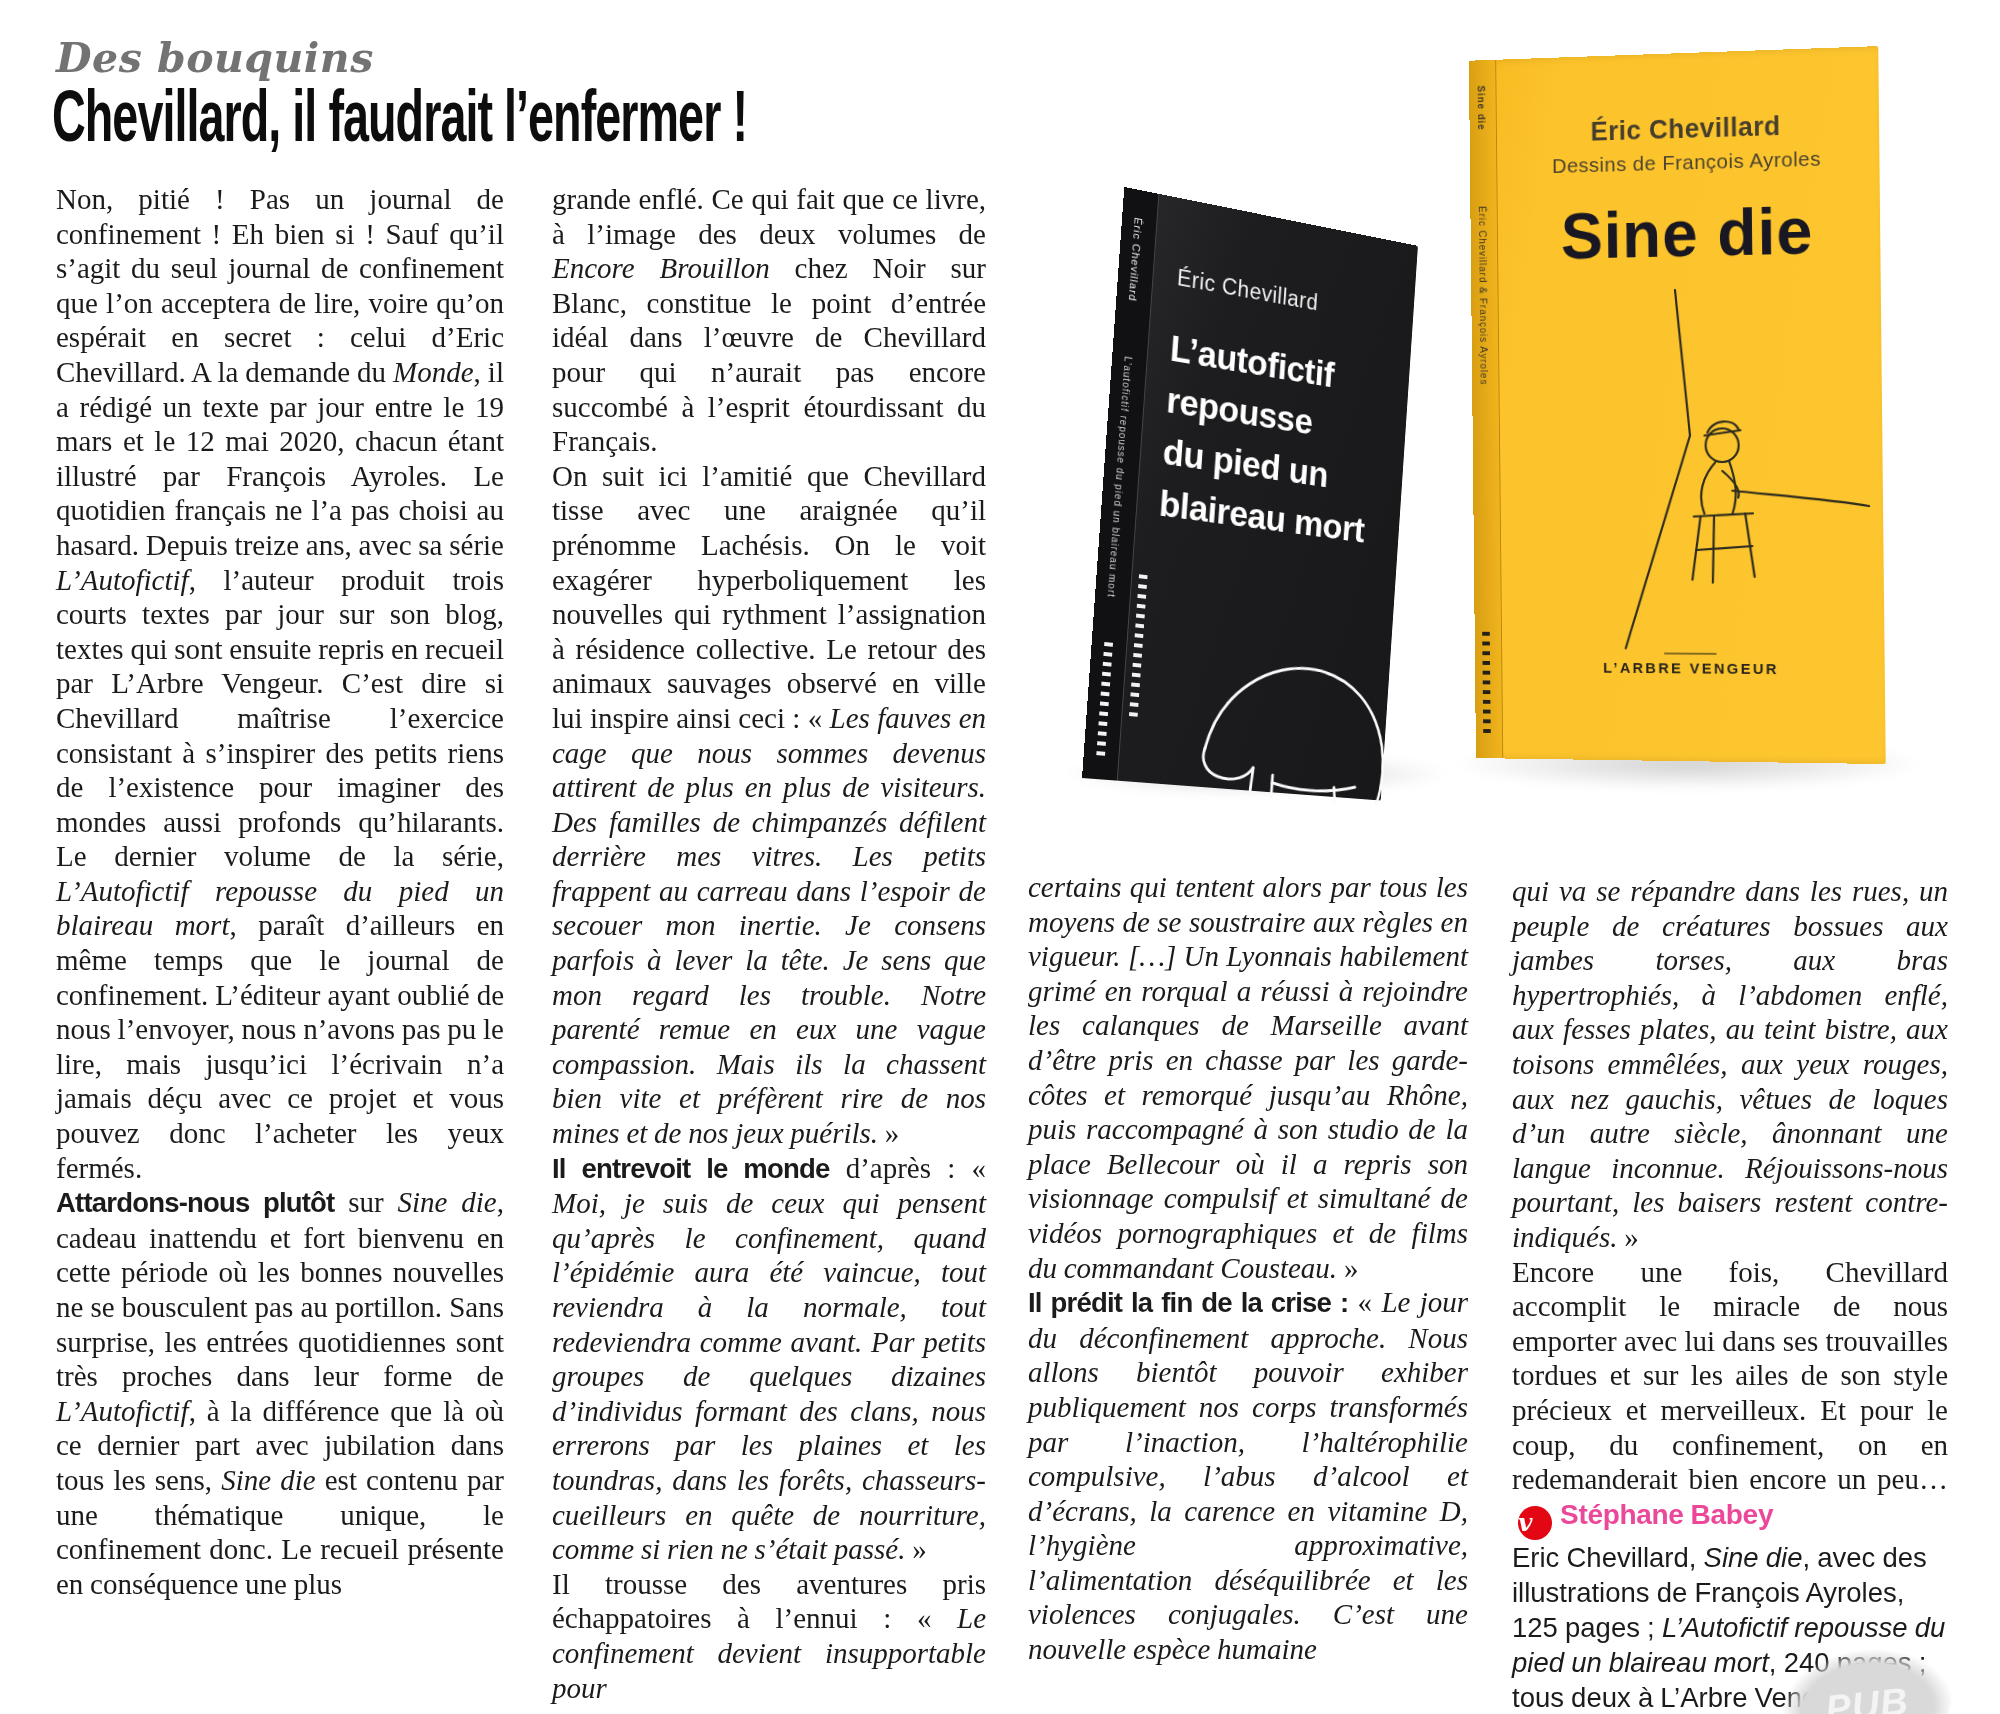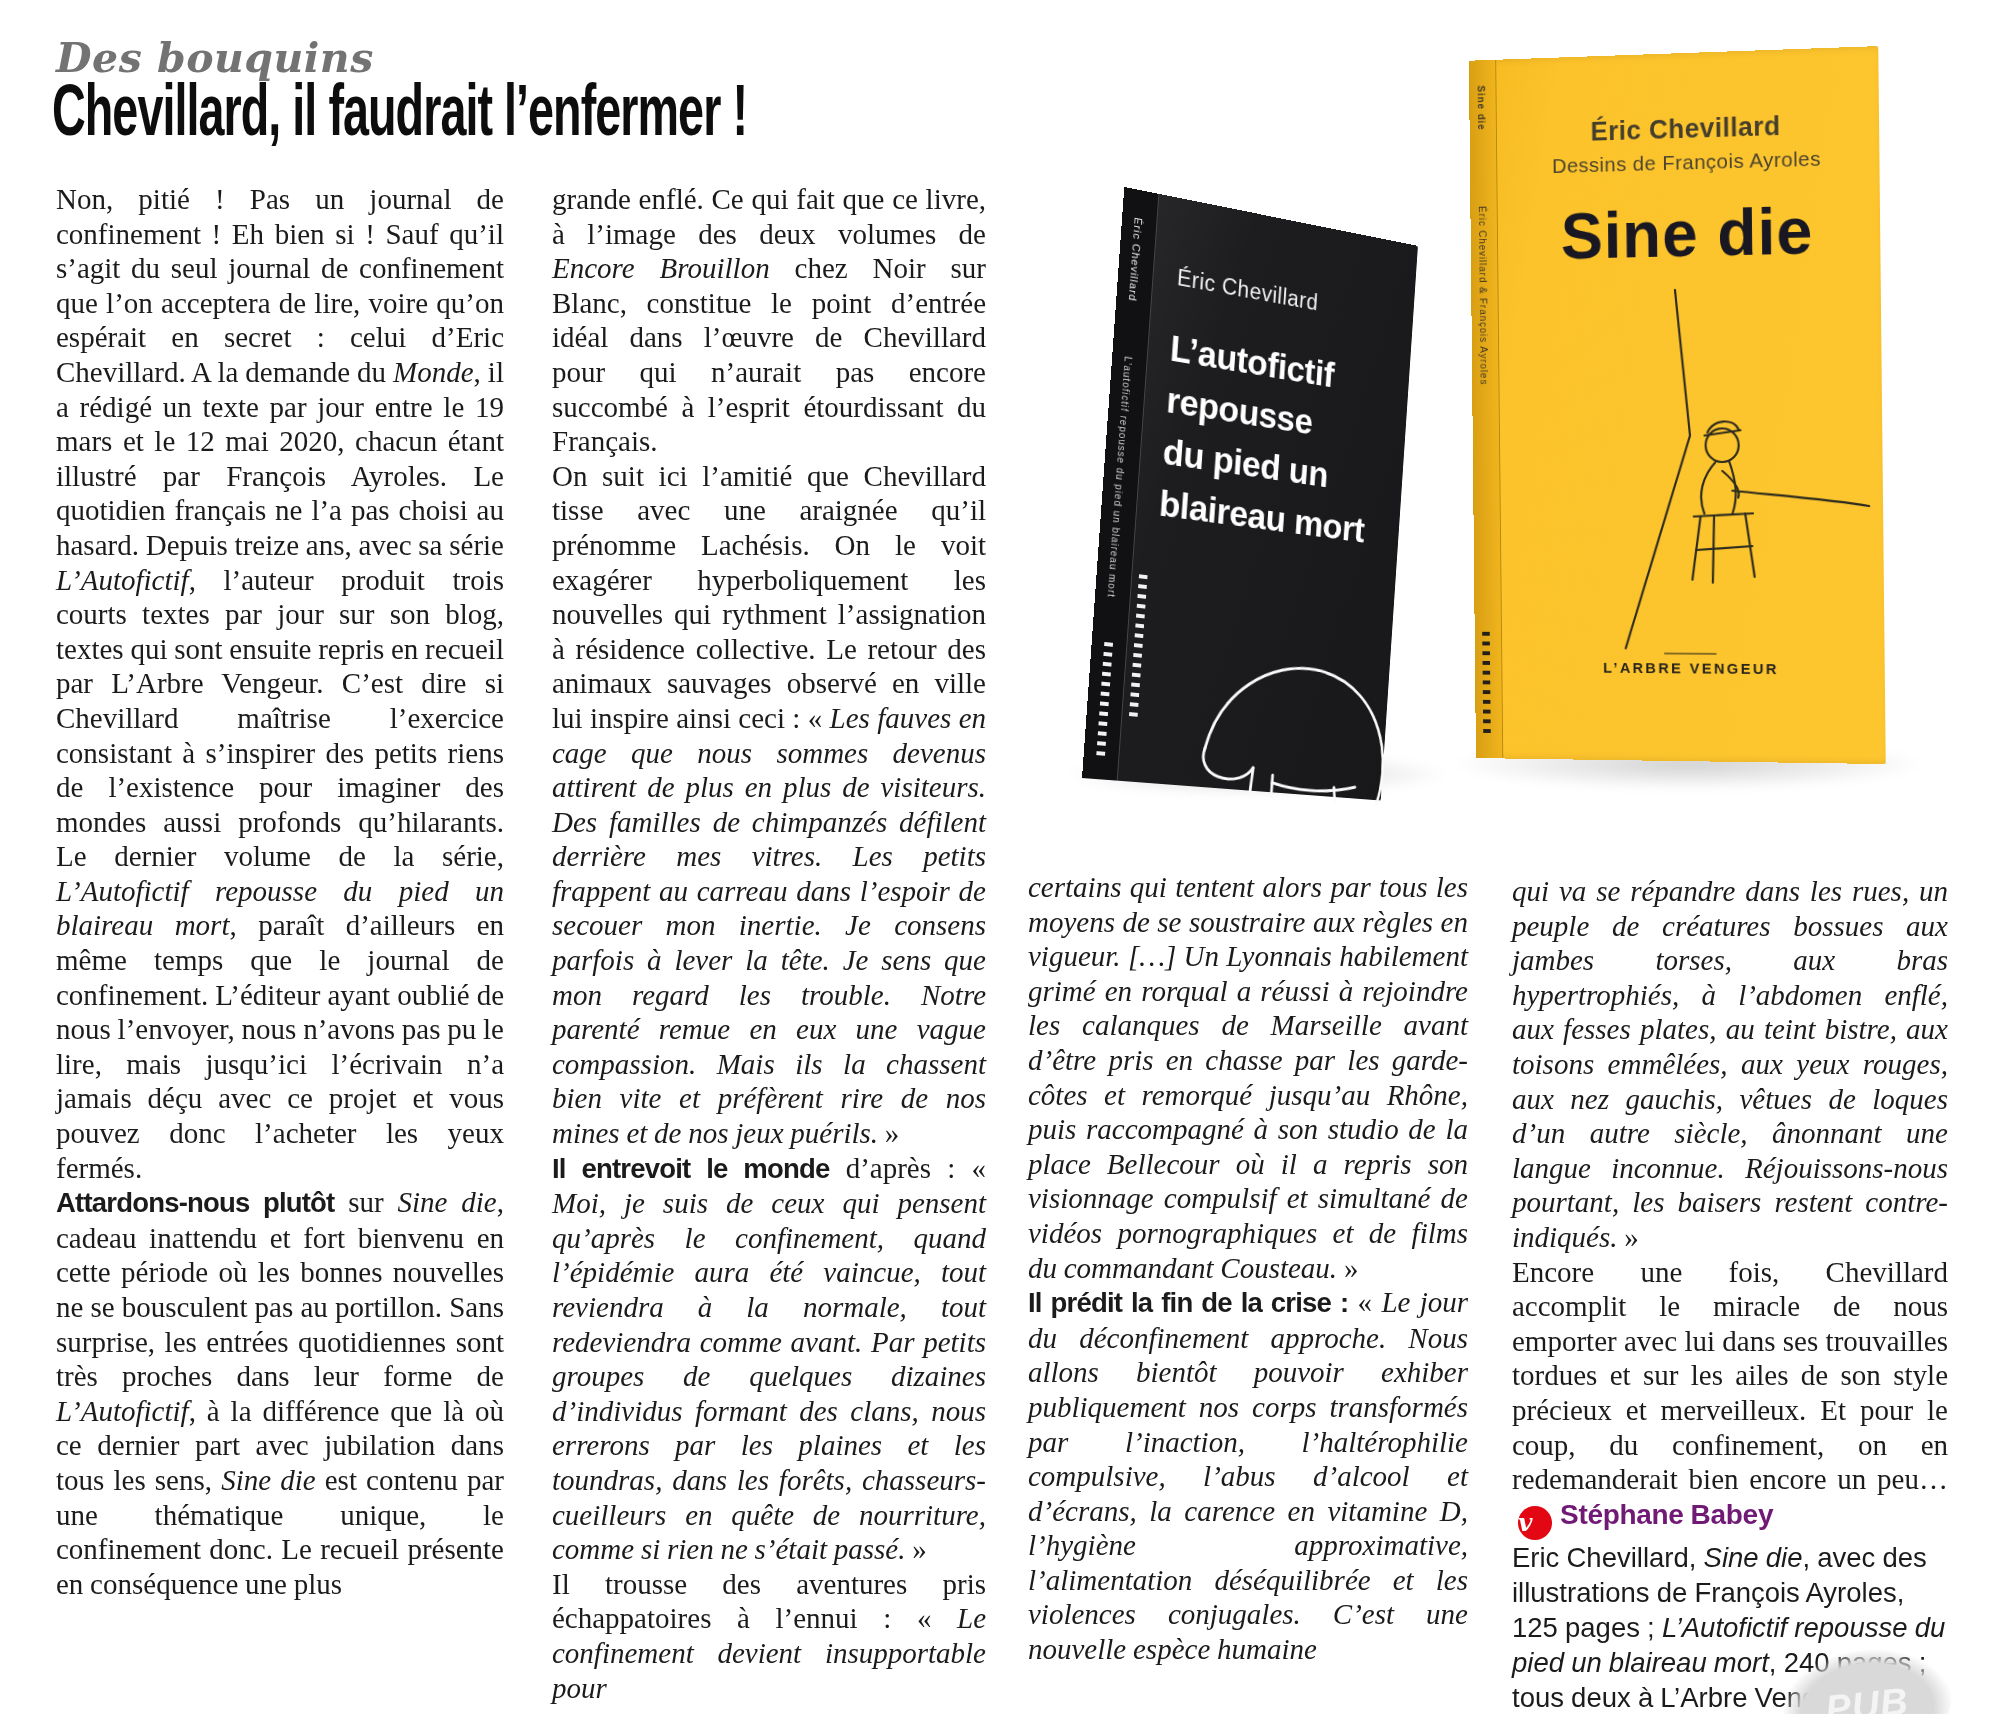--- a/index.html
+++ b/index.html
@@ -6,21 +6,21 @@
   body{background:#ffffff;font-family:"Liberation Serif",serif;}
   #page{position:relative;width:2000px;height:1714px;background:#ffffff;overflow:hidden;}
 
   
   .kicker{
     position:absolute;left:56px;top:34px;
     font-family:"DejaVu Serif",serif;font-style:italic;font-weight:bold;
     font-size:41px;color:#737373;letter-spacing:0.5px;
   }
   .headline{
-    position:absolute;left:52px;top:68px;width:1000px;
+    position:absolute;left:52px;top:74px;width:1000px;
     font-family:"Liberation Sans",sans-serif;font-weight:bold;
     font-size:73px;color:#0d0d0d;white-space:nowrap;
   }
   .headline-inner{display:inline-block;transform:scaleX(0.64);transform-origin:0 50%;letter-spacing:-1.5px;}
 
   
   .col{position:absolute;color:#1b1b1b;}
   .col-1{left:56px;top:182px;width:448px;}
   .col-2{left:552px;top:182px;width:434px;}
   .col-3{left:1028px;top:870px;width:440px;}
@@ -32,21 +32,21 @@
   }
   .para.spaced{}
   .para.sans{font-family:"Liberation Sans",sans-serif;font-size:27.5px;line-height:35px;text-align:left;}
   .para span.i{font-style:italic;}
   .para span.b{
     font-family:"Liberation Sans",sans-serif;font-weight:bold;
     font-size:27.5px;letter-spacing:-0.8px;
   }
   .para span.g{
     font-family:"Liberation Sans",sans-serif;font-weight:bold;
-    font-size:28px;color:#701a75;letter-spacing:-0.3px;
+    font-size:28px;color:#ec4899;letter-spacing:-0.3px;
   }
   .vicon{
     display:inline-block;width:34px;height:34px;border-radius:50%;
     background:#e30613;color:#ffffff;text-align:center;
     font-family:"DejaVu Serif",serif;font-style:italic;font-weight:bold;
     font-size:25px;line-height:33px;vertical-align:-7px;margin:0 8px 0 6px;
   }
 
   
   .shadow{position:absolute;background:radial-gradient(ellipse at center,rgba(0,0,0,0.18),rgba(0,0,0,0) 70%);filter:blur(5px);}

